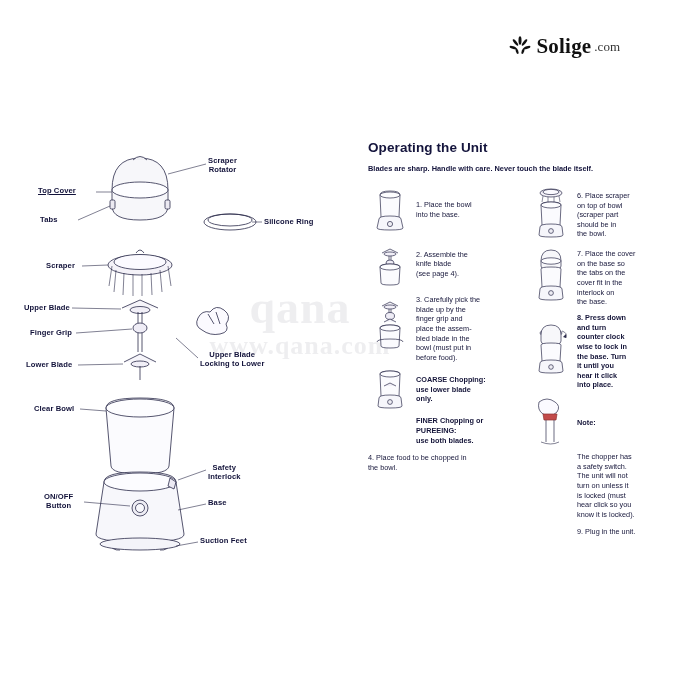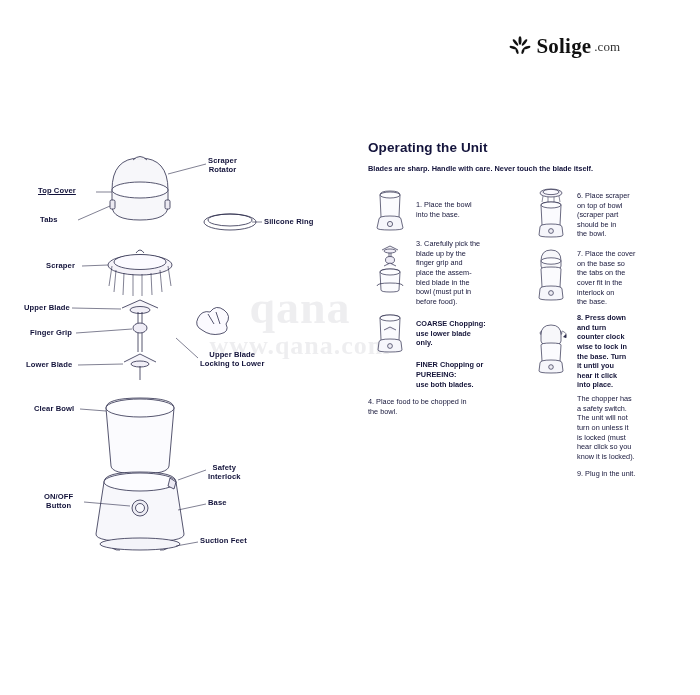--- a/index.html
+++ b/index.html
@@ -299,20 +299,37 @@
                 <ellipse cx="22" cy="10" rx="10" ry="3" fill="#fdfdff"></ellipse>
                 <path d="M11 34 q0 -3 11 -3 q11 0 11 3 l2 9 q0 2 -13 2 q-13 0 -13 -2 z" fill="#f6f6fb"></path>
                 <circle cx="22" cy="39" r="2.6" fill="#eeedf4"></circle>
               </g>
             </svg>
           </div>
           <div class="step-text">1.  Place the bowl
      into the base.</div>
         </div>
 
+        <div class="step">
+          <div class="step-art">
+            <svg width="44" height="52" viewBox="0 0 44 52">
+              <g fill="none" stroke="#2b2b4a" stroke-width="0.7">
+                <path d="M14 16 l8 -4 l8 4" fill="#f6f5fa"></path>
+                <ellipse cx="22" cy="17" rx="6" ry="2" fill="#f1eff7"></ellipse>
+                <path d="M21 19 l0 10 M23 19 l0 10"></path>
+                <ellipse cx="22" cy="26" rx="4" ry="3" fill="#efedf6"></ellipse>
+                <path d="M12 30 q0 -3 10 -3 q10 0 10 3 l-1 16 q0 2 -9 2 q-9 0 -9 -2 z" fill="#fbfbfe"></path>
+                <ellipse cx="22" cy="30" rx="10" ry="3" fill="#fdfdff"></ellipse>
+              </g>
+            </svg>
+          </div>
+          <div class="step-text">2.  Assemble the
+     knife blade
+     (see page 4).</div>
+        </div>
 
         <div class="step">
           <div class="step-art">
             <svg width="44" height="60" viewBox="0 0 44 60">
               <g fill="none" stroke="#2b2b4a" stroke-width="0.7">
                 <path d="M14 8 l8 -4 l8 4" fill="#f6f5fa"></path>
                 <ellipse cx="22" cy="9" rx="6" ry="2" fill="#f1eff7"></ellipse>
                 <path d="M21 11 l0 12 M23 11 l0 12"></path>
                 <ellipse cx="22" cy="18" rx="4.5" ry="3.5" fill="#efedf6"></ellipse>
                 <path d="M16 24 l6 -3 l6 3" fill="#f6f5fa"></path>
@@ -422,20 +439,33 @@
           <div class="step-text bold">8.  Press down
      and turn
      counter clock
      wise to lock in
      the base. Turn
      it until you
      hear it click
      into place.</div>
         </div>
 
+        <div class="step" style="margin-top:6px;">
+          <div class="step-art">
+            <svg width="44" height="52" viewBox="0 0 44 52">
+              <g fill="none" stroke="#2b2b4a" stroke-width="0.7">
+                <path d="M10 6 q8 -6 16 0 q6 4 2 10 q-6 6 -14 2 q-6 -4 -4 -12 z" fill="#fbfaff"></path>
+                <path d="M14 18 l14 0 l-1 6 l-12 0 z" fill="#c24a4a" stroke="#8d3232"></path>
+                <path d="M17 24 l0 22 M25 24 l0 22"></path>
+                <path d="M12 46 q10 4 18 0" stroke-width="0.6"></path>
+              </g>
+            </svg>
+          </div>
+          <div class="step-text bold">Note:</div>
+        </div>
 
         <div class="note-block">The chopper has
 a safety switch.
 The unit will not
 turn on unless it
 is locked (must
 hear click so you
 know it is locked).</div>
 
         <div class="plug-line">9. Plug in the unit.</div>

